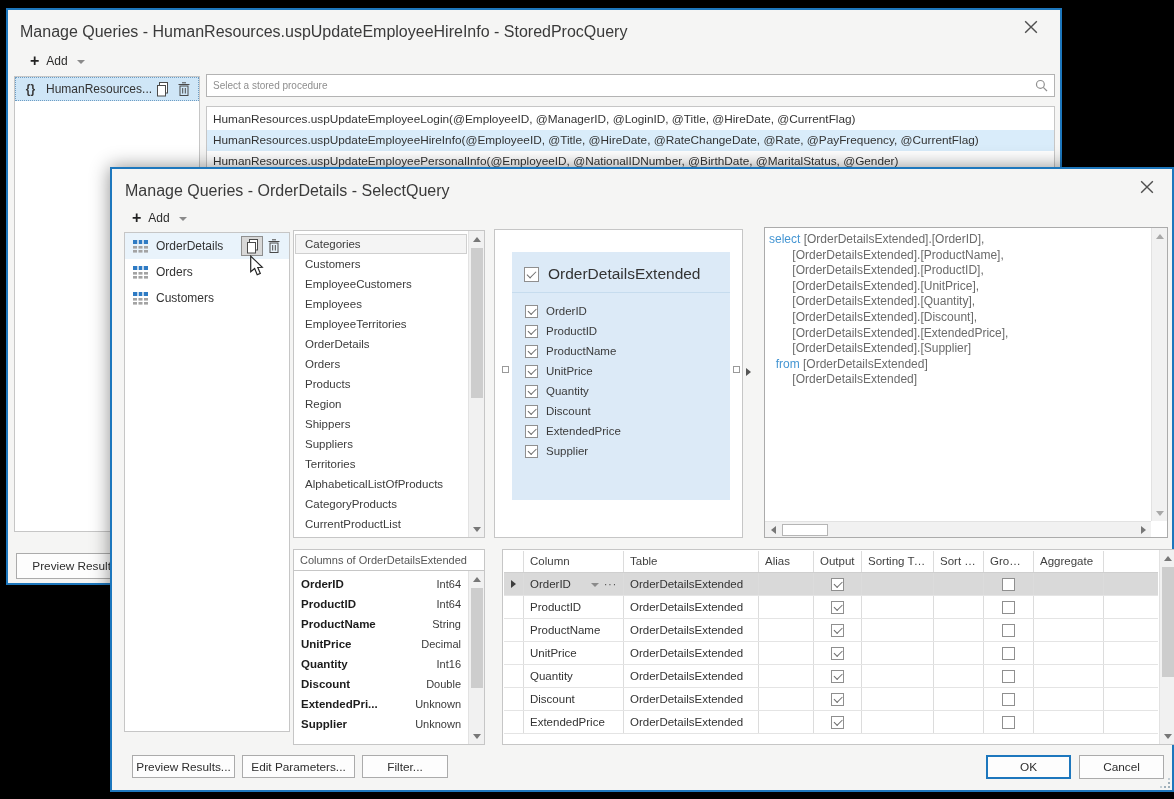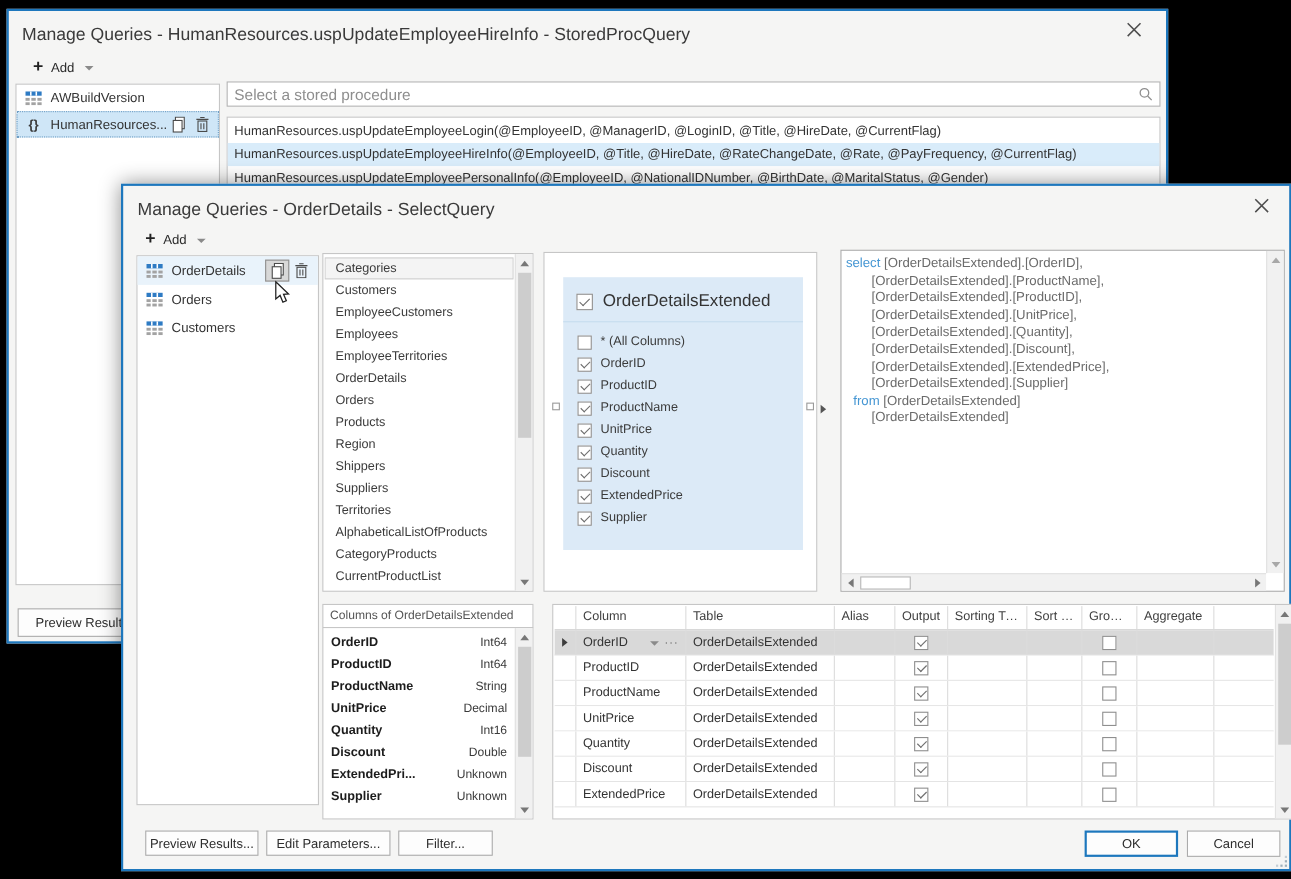--- a/index.html
+++ b/index.html
@@ -29,21 +29,21 @@
   .sb-h{position:absolute;left:0;right:0;bottom:0;height:16px;background:#f1f1f1;border-top:1px solid #e2e2e2;}
   .sb-btn{position:absolute;width:16px;height:16px;display:flex;align-items:center;justify-content:center;}
   .tri-up{width:0;height:0;border-left:4px solid transparent;border-right:4px solid transparent;border-bottom:5px solid #777;}
   .tri-dn{width:0;height:0;border-left:4px solid transparent;border-right:4px solid transparent;border-top:5px solid #777;}
   .tri-lf{width:0;height:0;border-top:4px solid transparent;border-bottom:4px solid transparent;border-right:5px solid #777;}
   .tri-rt{width:0;height:0;border-top:4px solid transparent;border-bottom:4px solid transparent;border-left:5px solid #777;}
   .sb-thumb{position:absolute;left:2px;width:12px;background:#cdcdcd;}
   .sb-thumb-h{position:absolute;top:2px;height:12px;background:#fff;border:1px solid #b5b5b5;}
   
   .searchbox{position:absolute;background:#fff;border:1px solid #b3b3b3;display:flex;align-items:center;}
-  .searchbox input{flex:1;border:0;outline:0;font-size:14px;color:#444;padding:0 4px 0 6px;background:transparent;}
+  .searchbox input{flex:1;border:0;outline:0;font-size:10px;color:#444;padding:0 4px 0 6px;background:transparent;}
   .searchbox input::placeholder{color:#8e8e8e;}
   
   .procrow{height:21px;line-height:21px;padding-left:6px;font-size:11.8px;color:#333;white-space:nowrap;overflow:hidden;}
   .procrow.sel{background:#d9ecfa;}
   
   .btn{position:absolute;background:#fdfdfd;border:1px solid #ababab;font-size:11.8px;color:#2d2d2d;display:flex;align-items:center;justify-content:center;padding:0;}
   .btn.default{border:2px solid #1d77bd;}
   
   .card{position:absolute;background:#dceaf7;}
   .card-title{display:flex;align-items:center;padding:13px 0 9px 12px;border-bottom:1px solid #c6dcee;}
@@ -90,38 +90,20 @@
       <svg width="14" height="14" viewBox="0 0 12 12">
           <path d="M1 1 L11 11 M11 1 L1 11" stroke="#4f4f4f" stroke-width="1.2" fill="none"></path>
         </svg>
     </div>
     <div class="addrow" style="left:22px;top:44px;">
       <span class="plus">+</span>
       <span>Add</span>
       <span class="chev-down"></span>
     </div>
     <div class="panel" style="left:6px;top:66px;width:186px;height:456px;" id="backQueryList">
-        <div class="qrow">
-          <span style="display: flex;">
-            <svg width="15" height="13" viewBox="0 0 15 13">
-              <rect x="0" y="0" width="15" height="4" fill="#2e7bc4"></rect>
-              <rect x="4.3" y="0" width="1.4" height="4" fill="#fff"></rect>
-              <rect x="9.3" y="0" width="1.4" height="4" fill="#fff"></rect>
-              <g fill="#a3a3a3">
-                <rect x="0" y="6" width="4" height="2.6"></rect>
-                <rect x="5.5" y="6" width="4" height="2.6"></rect>
-                <rect x="11" y="6" width="4" height="2.6"></rect>
-                <rect x="0" y="10" width="4" height="2.6"></rect>
-                <rect x="5.5" y="10" width="4" height="2.6"></rect>
-                <rect x="11" y="10" width="4" height="2.6"></rect>
-              </g>
-            </svg>
-          </span>
-          <span class="lbl">AWBuildVersion</span>
-        </div>
         <div class="qrow sel-blue">
           <span style="font-weight: 600; color: rgb(58, 58, 58); font-size: 12px; width: 15px; text-align: center;">{}</span>
           <span class="lbl">HumanResources....</span>
           <span class="ibtn">
             <span style="display: flex;">
               <svg width="13" height="15" viewBox="0 0 13 15">
                 <rect x="3.5" y="0.5" width="8" height="10.5" fill="#fff" stroke="#4a4a4a"></rect>
                 <rect x="1.5" y="3.5" width="8" height="10.5" fill="#fff" stroke="#4a4a4a"></rect>
               </svg>
             </span>
@@ -275,24 +257,20 @@
     </div>
 
     <div class="panel" style="left:382px;top:60px;width:249px;height:309px;">
       <div class="card" style="left:17px;top:22px;width:218px;height:248px;">
         <div class="card-title">
           <span class="cb big checked" id="cardTitleCb"></span>
           <span class="t">OrderDetailsExtended</span>
         </div>
         <div id="diagramCols" style="padding-top:8px;">
             <div class="dcol">
-              <span class="cb"></span>
-              <span class="lbl">* (All Columns)</span>
-            </div>
-            <div class="dcol">
               <span class="cb checked"></span>
               <span class="lbl">OrderID</span>
             </div>
             <div class="dcol">
               <span class="cb checked"></span>
               <span class="lbl">ProductID</span>
             </div>
             <div class="dcol">
               <span class="cb checked"></span>
               <span class="lbl">ProductName</span>

